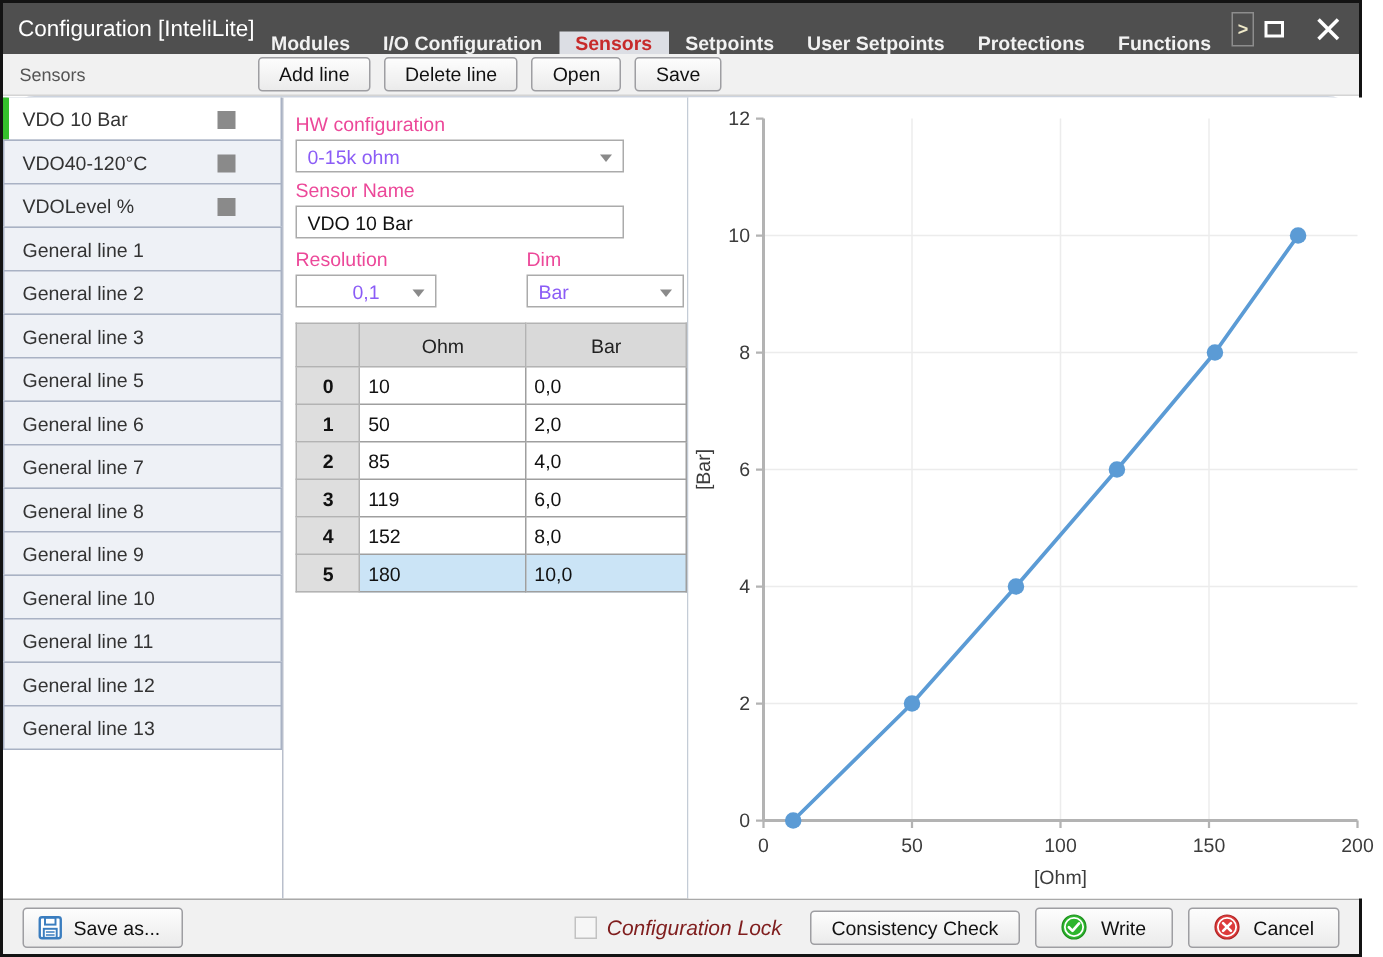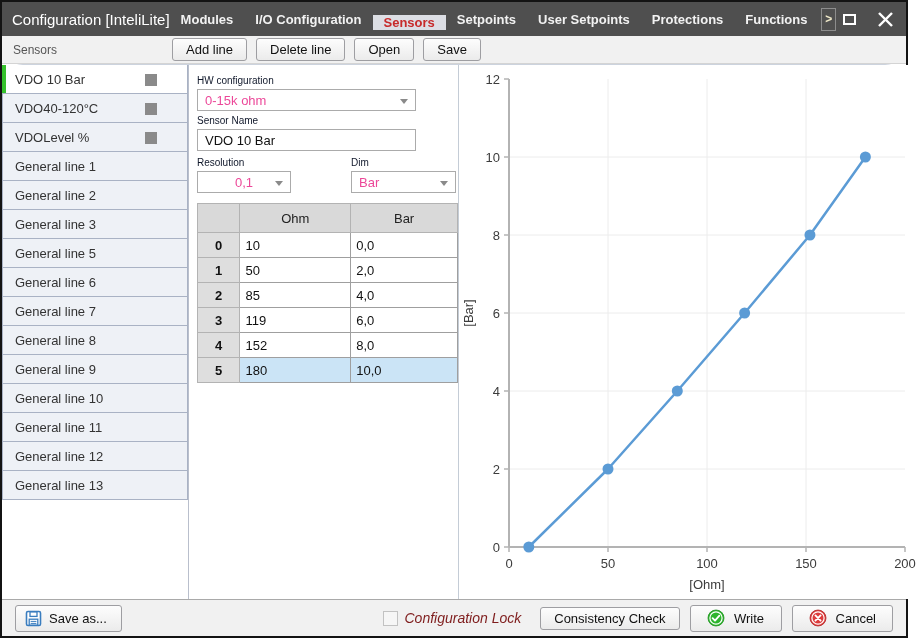--- a/index.html
+++ b/index.html
@@ -3,21 +3,21 @@
 <meta charset="utf-8">
 <style>
   html,body{margin:0;padding:0;background:#fff;width:922px;height:638px;overflow:hidden;
     font-family:"Liberation Sans","DejaVu Sans",sans-serif;}
   *{box-sizing:border-box;}
   .window{width:908px;height:638px;border:2px solid #131313;display:flex;flex-direction:column;background:#fff;}
 
   
   .titlebar{height:34px;background:#4f4f4f;display:flex;align-items:stretch;flex:0 0 auto;color:#fff;}
   .win-title{align-self:center;margin-left:10px;font-size:15px;color:#fff;white-space:nowrap;}
-  .tabs{display:flex;margin-left:auto;align-items:center;}
+  .tabs{display:flex;margin-left:auto;align-items:flex-end;}
   .tab{display:flex;align-items:center;padding:0 11px;font-size:13px;font-weight:bold;color:#f2f2f2;cursor:default;white-space:nowrap;}
   .tab.active{background:#dcdee4;color:#c72a2a;margin-top:6px;padding-top:0;}
   .overflow-btn{align-self:center;width:17px;height:23px;border:1px solid #8d8d8d;color:#efe9c9;
     font-size:12px;font-weight:bold;display:flex;align-items:center;justify-content:center;margin-left:3px;}
   .win-controls{display:flex;align-items:center;margin-left:auto;padding-right:8px;gap:10px;}
   .winbtn{width:26px;height:26px;display:flex;align-items:center;justify-content:center;}
   .maxbox{width:13px;height:11px;border:2px solid #fff;display:block;}
 
   
   .toolbar{height:28px;background:#f1f1f1;border-bottom:1px solid #d4d4d4;display:flex;align-items:center;flex:0 0 auto;}
@@ -32,22 +32,22 @@
 
   
   .sidebar{width:187px;flex:0 0 auto;border-right:1px solid #b9bfcc;background:#fff;overflow:hidden;}
   .side-item{height:30px;display:flex;align-items:center;position:relative;background:#eef1f6;
     border:1px solid #a9b2c4;margin-top:-1px;font-size:13px;color:#333;padding-left:12px;cursor:default;}
   .side-item.selected{background:#fff;border-left:4px solid #35c12c;padding-left:9px;}
   .indicator{position:absolute;right:30px;top:9px;width:12px;height:12px;background:#8a8a8a;}
 
   
   .form-col{width:270px;flex:0 0 auto;border-right:1px solid #c4ccd6;padding:6px 0 0 8px;}
-  .f-label{font-size:10px;color:#0f172a;margin:4px 0 3px 0;}
-  .combo{position:relative;height:22px;border:1px solid #ababab;background:#fff;font-size:13px;color:#ec4899;
+  .f-label{font-size:13px;color:#ec4899;margin:4px 0 3px 0;}
+  .combo{position:relative;height:22px;border:1px solid #ababab;background:#fff;font-size:13px;color:#8b5cf6;
     display:flex;align-items:center;padding-left:7px;}
   .combo .arrow{position:absolute;right:7px;top:9px;width:0;height:0;border-left:4px solid transparent;
     border-right:4px solid transparent;border-top:5px solid #8a8a8a;}
   .textinput{height:22px;width:219px;border:1px solid #ababab;background:#fff;font-size:13px;color:#111;
     font-family:inherit;padding:0 0 0 7px;}
   .w219{width:219px;} .w94{width:94px;} .w105{width:105px;}
   .center-val{justify-content:center;padding-left:0;}
   .res-row{display:flex;align-items:flex-end;margin-top:2px;gap:40px;}
   .res-stack{width:94px;} .dim-stack{width:105px;margin-left:20px;}
   .degree-btn{width:25px;height:24px;margin-left:8px;background:linear-gradient(#fdfdfd,#e9e9e9);

